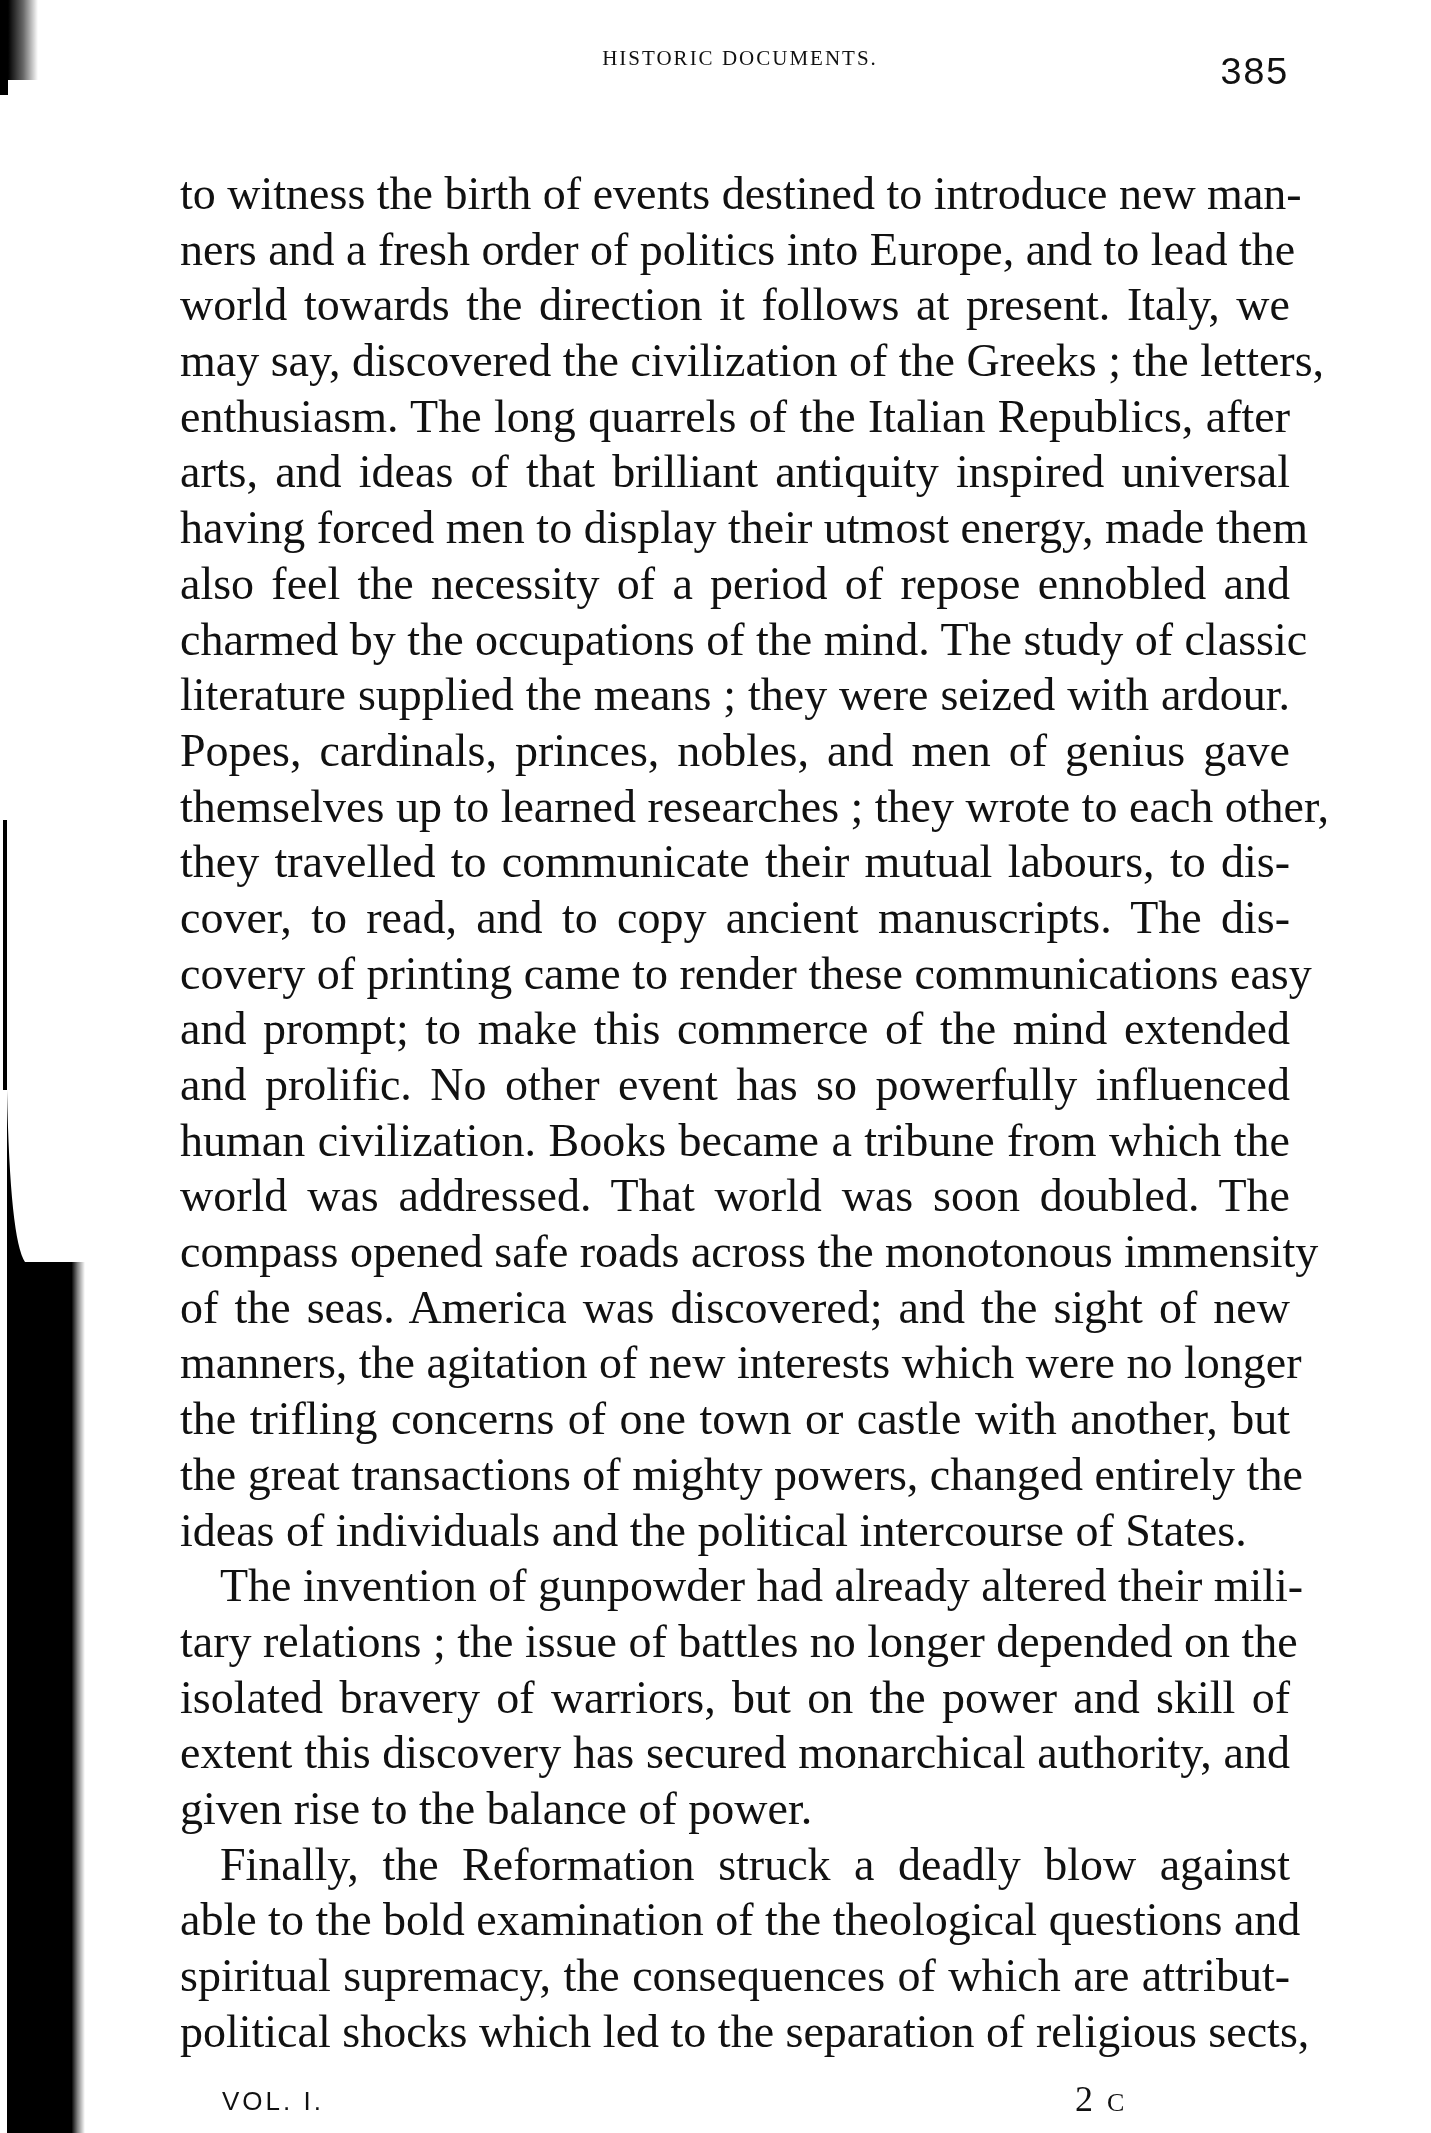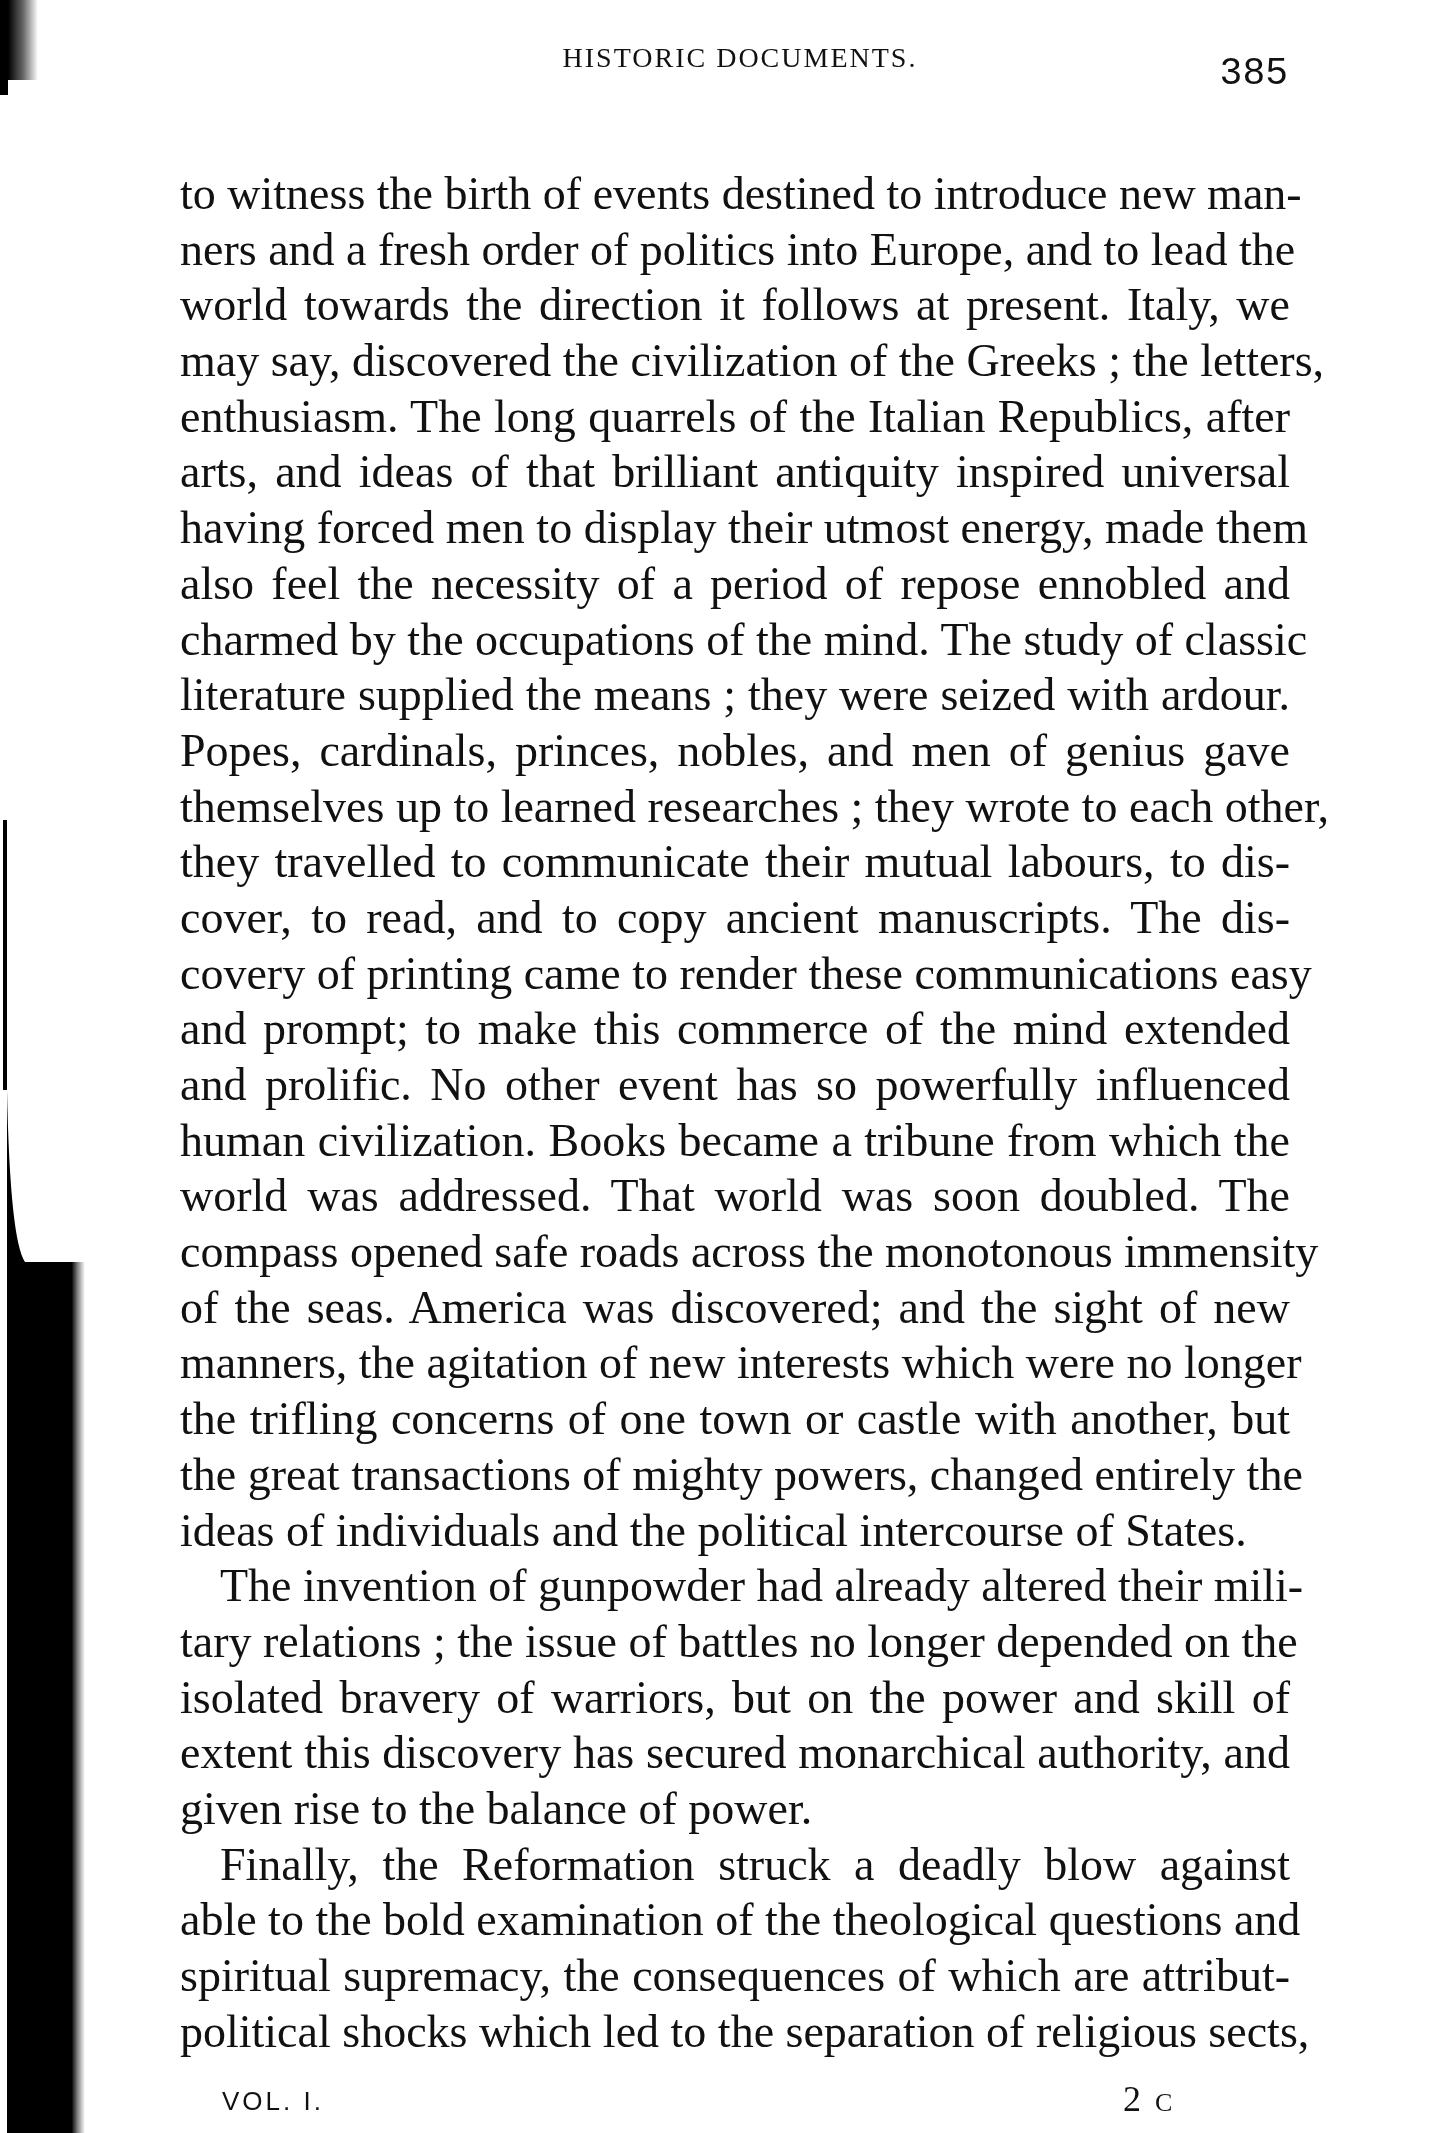--- a/index.html
+++ b/index.html
@@ -30,21 +30,21 @@
       width: 1431px;
       height: 60px;
     }
     .running-title {
       position: absolute;
       left: 480px;
       top: 0;
       width: 520px;
       text-align: center;
       font-family: "Liberation Serif", serif;
-      font-size: 28px;
+      font-size: 21px;
       letter-spacing: 2px;
       line-height: 60px;
     }
     .page-number {
       position: absolute;
       right: 143px;
       top: 16px;
       font-family: Liberation Mono, monospace;
       font-size: 38px;
       line-height: 60px;
@@ -83,21 +83,21 @@
     .signature-left {
       position: absolute;
       left: 222px;
       top: 0;
       font-family: Liberation Sans, sans-serif;
       font-size: 26px;
       letter-spacing: 3px;
     }
     .signature-right {
       position: absolute;
-      left: 1123px;
+      left: 1075px;
       top: -8px;
       font-family: "Liberation Serif", serif;
       font-size: 36px;
       text-align: right;
     }
     .signature-right .small {
       font-size: 26px;
       margin-left: 14px;
     }
   </style>

